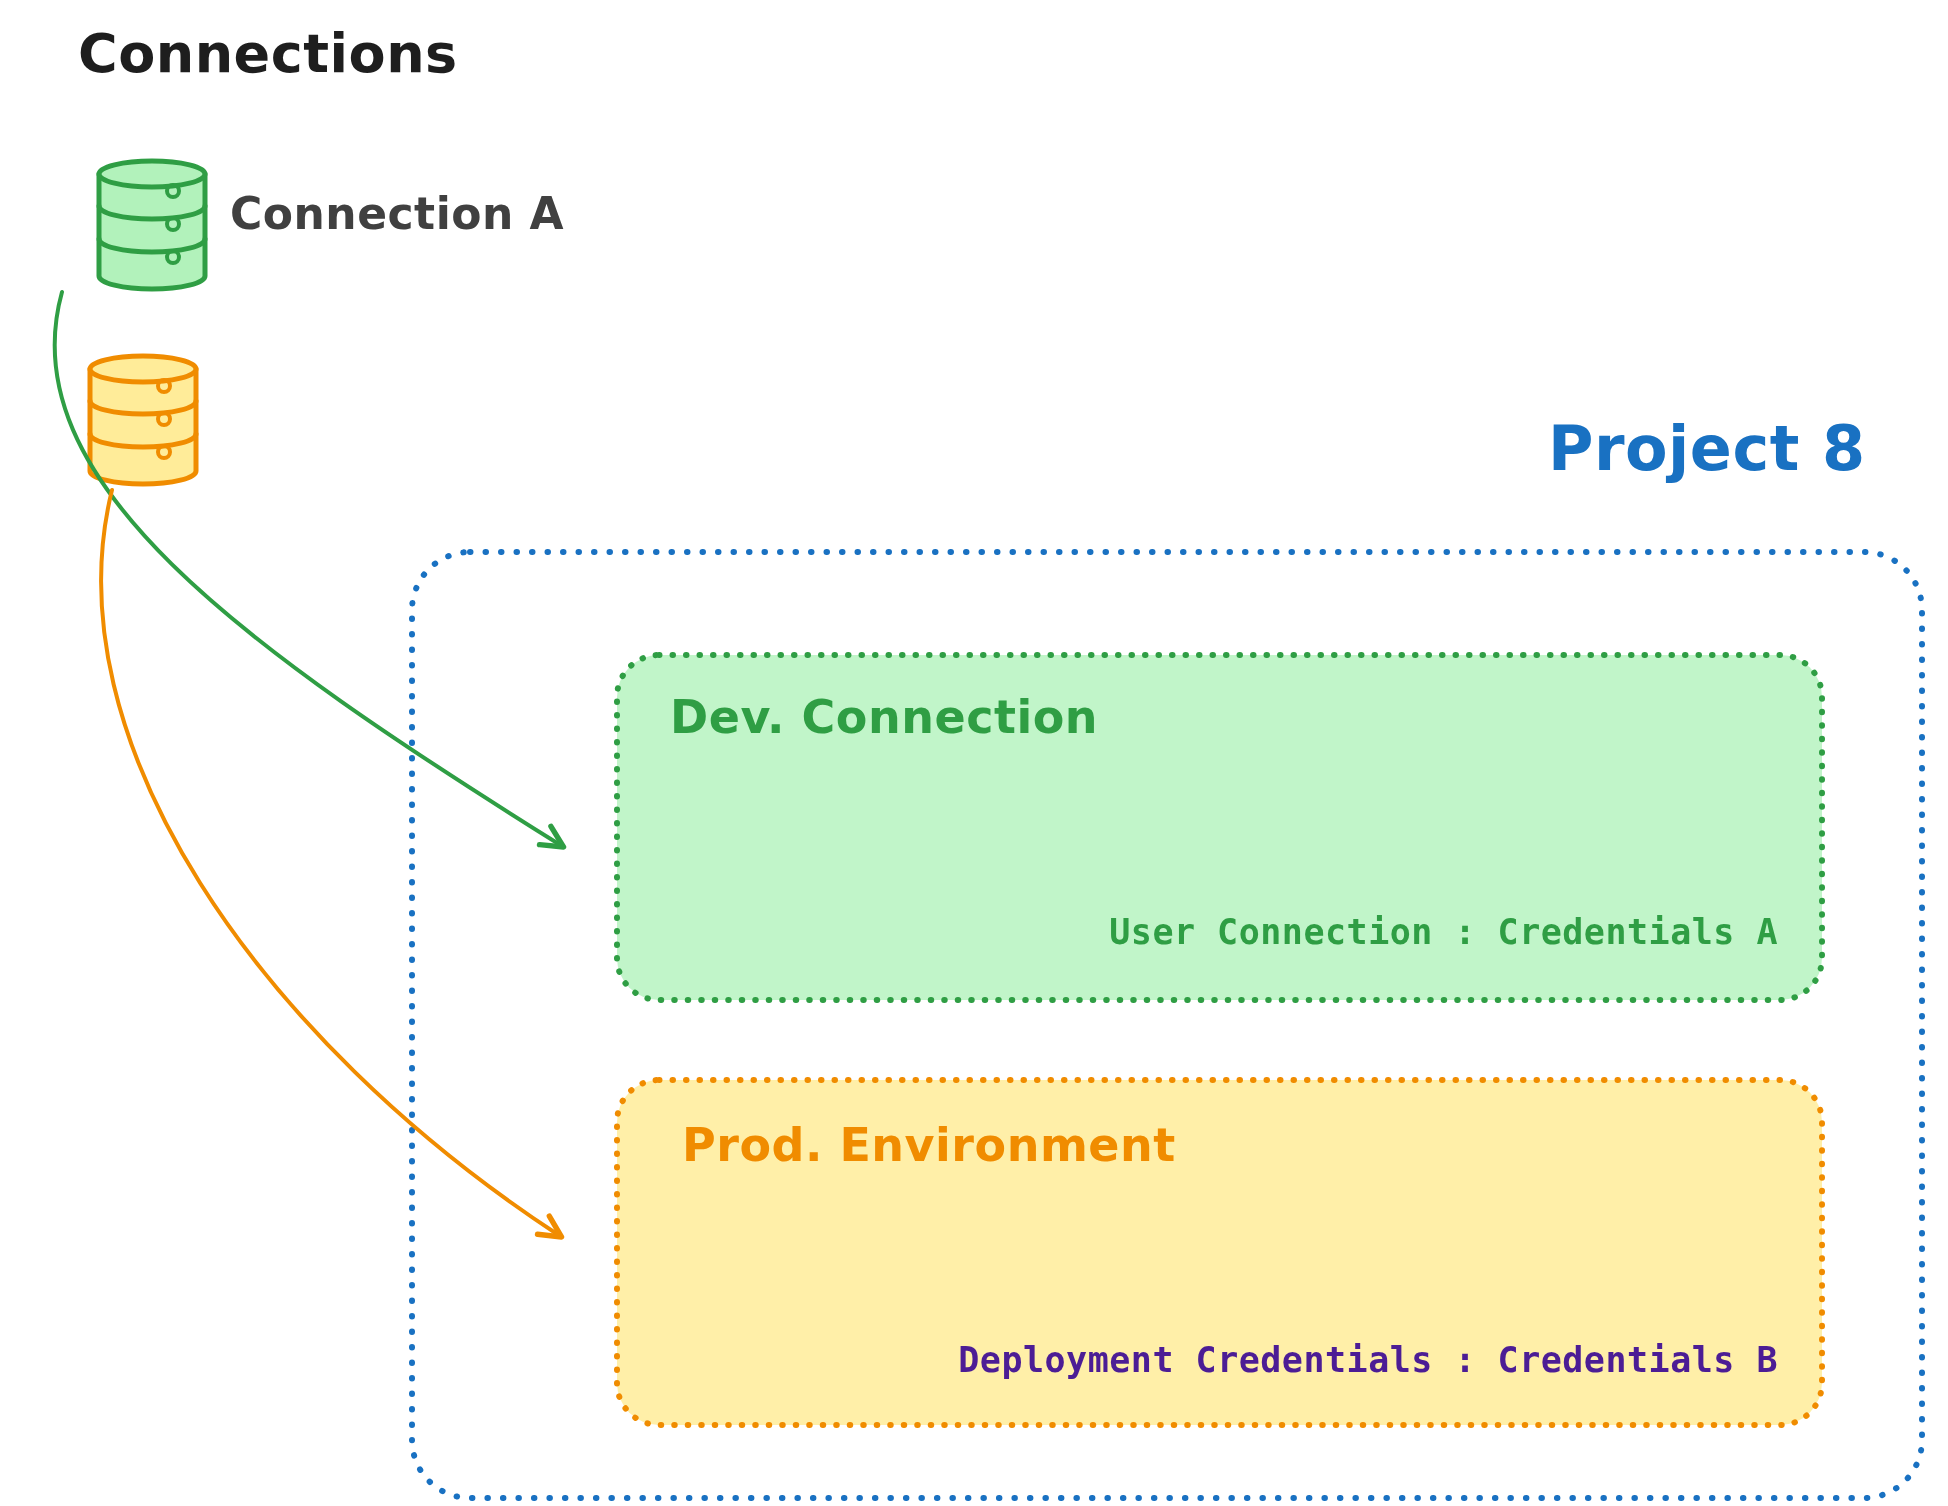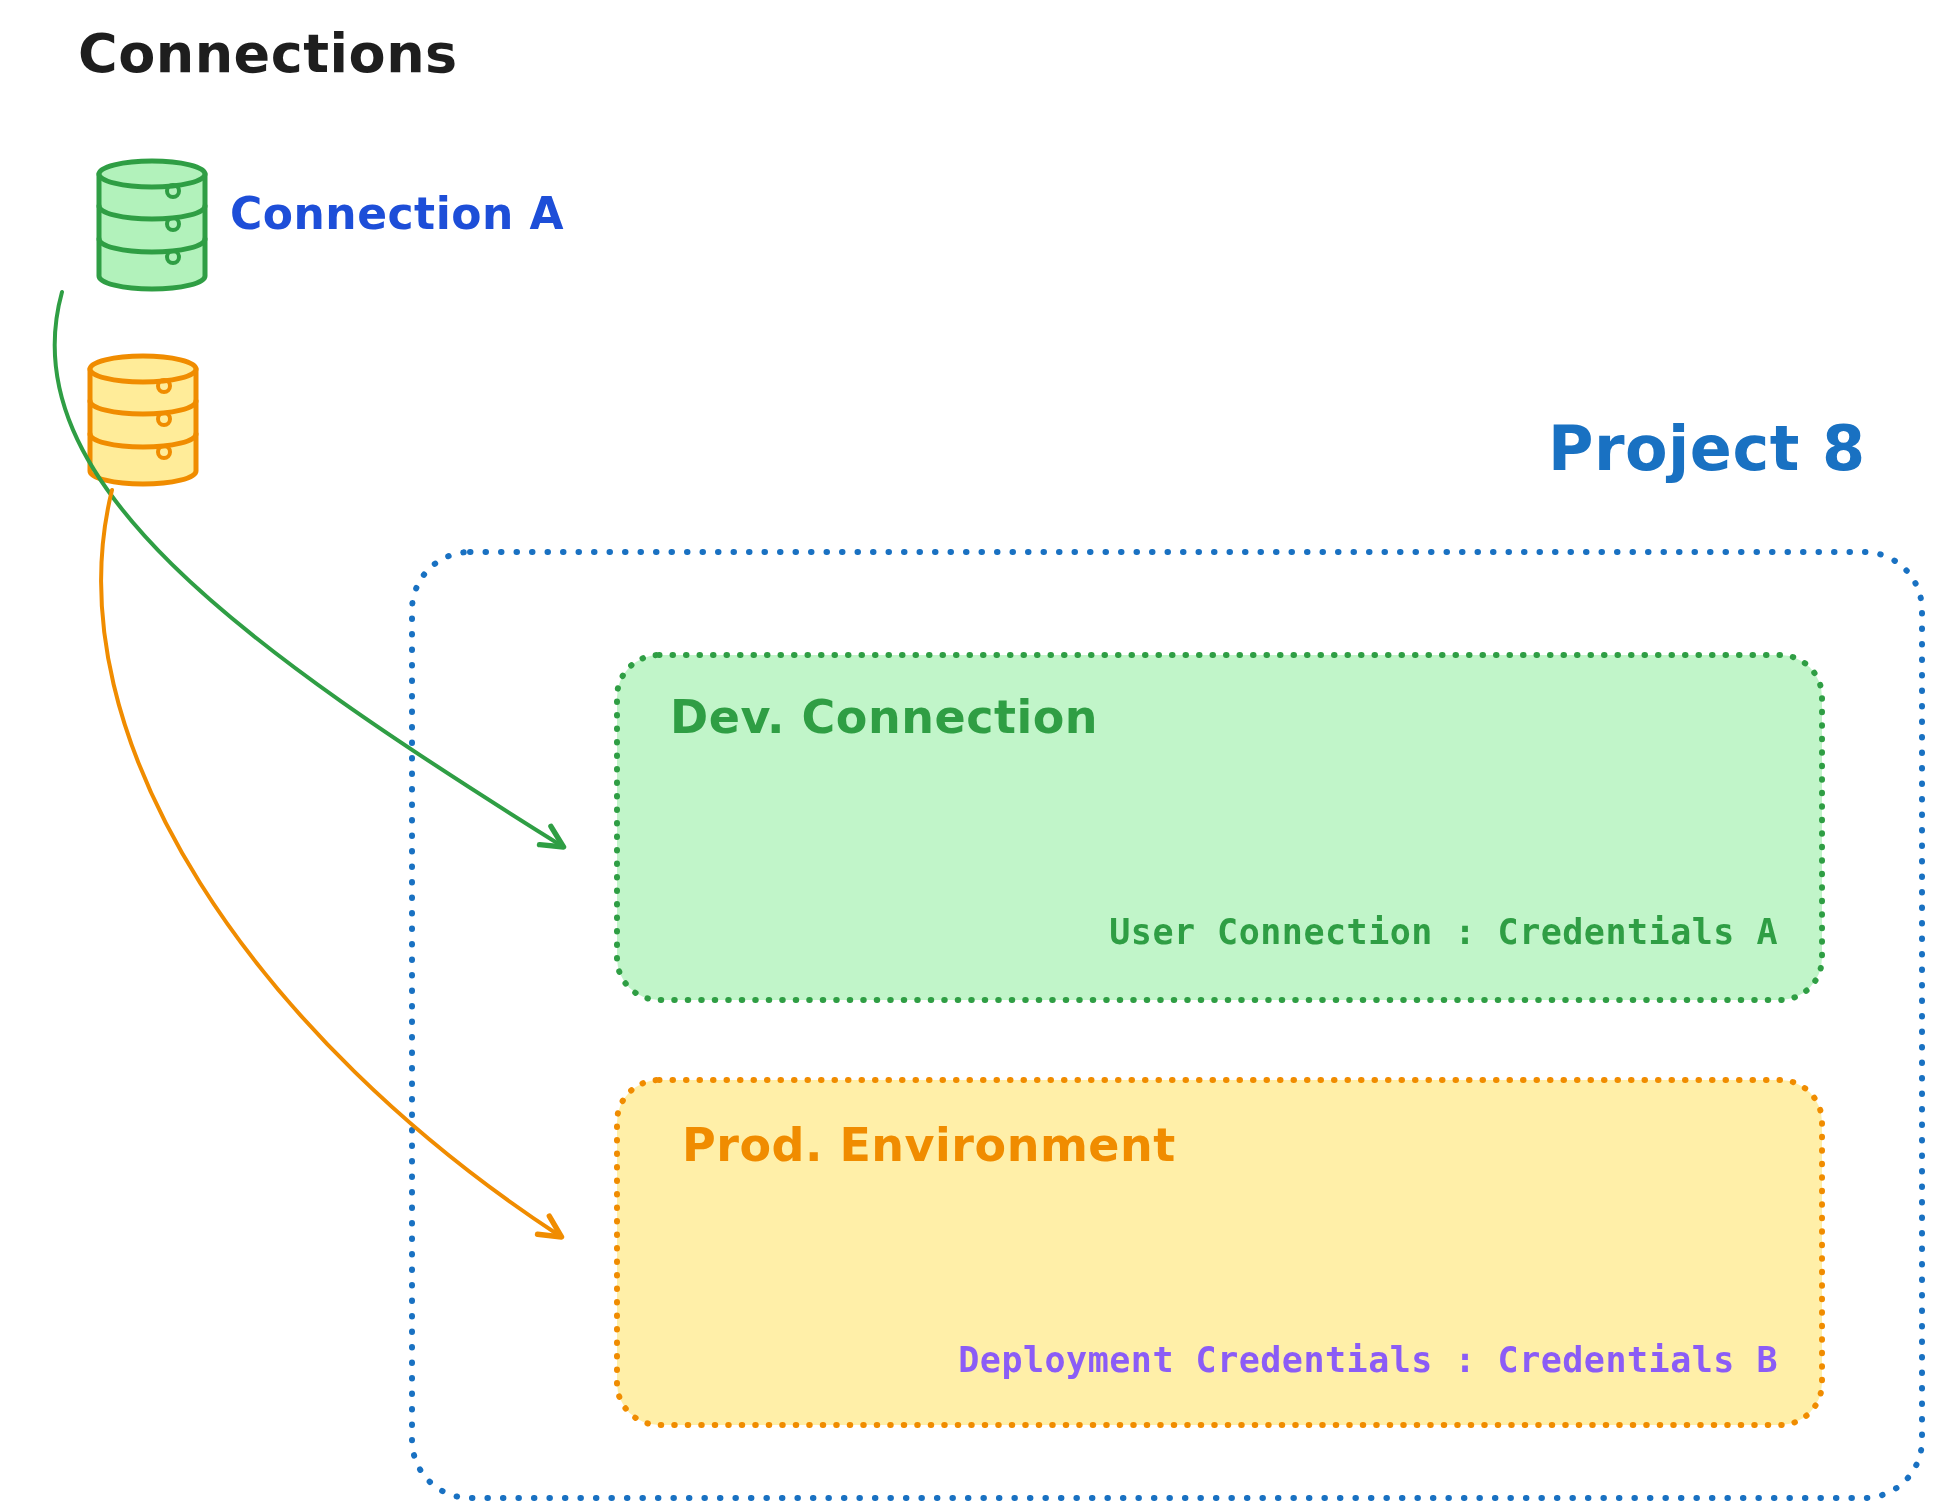--- a/index.html
+++ b/index.html
@@ -22,21 +22,21 @@
     letter-spacing:0.5px;
   }
   .title{
     left:78px;top:22px;
     font-size:54px;font-weight:700;
     color:#1e1e1e;
   }
   .conn-a{
     left:230px;top:188px;
     font-size:44px;font-weight:700;
-    color:#1d4ed8;
+    color:#404040;
   }
   .conn-b{
     left:228px;top:394px;
     font-size:44px;font-weight:700;
     color:#f08c00;
   }
   .project-title{
     left:1548px;top:412px;
     font-size:62px;font-weight:700;
     color:#1971c2;
@@ -45,21 +45,21 @@
     font-size:46px;font-weight:700;
   }
   .dev-title{ left:670px;top:690px;color:#2f9e44; }
   .prod-title{ left:682px;top:1118px;color:#f08c00; }
   .cred{
     font-family:"DejaVu Sans Mono", monospace;
     font-size:35px;font-weight:700;
     right:170px;
   }
   .dev-cred{ top:912px;color:#2f9e44; }
-  .prod-cred{ top:1340px;color:#8b5cf6; }
+  .prod-cred{ top:1340px;color:#4c1d95; }
 </style>
 </head>
 <body>
 
 <div class="page">
 
   <svg class="layer" viewBox="0 0 1948 1506" aria-hidden="true">
     <defs>
       <marker id="arrow-green" viewBox="0 0 20 20" refX="15" refY="10" markerWidth="9" markerHeight="9" orient="auto-start-reverse">
         <path d="M4 4 L16 10 L4 16" fill="none" stroke-width="3" stroke-linecap="round" stroke-linejoin="round" stroke="#2f9e44"></path>

